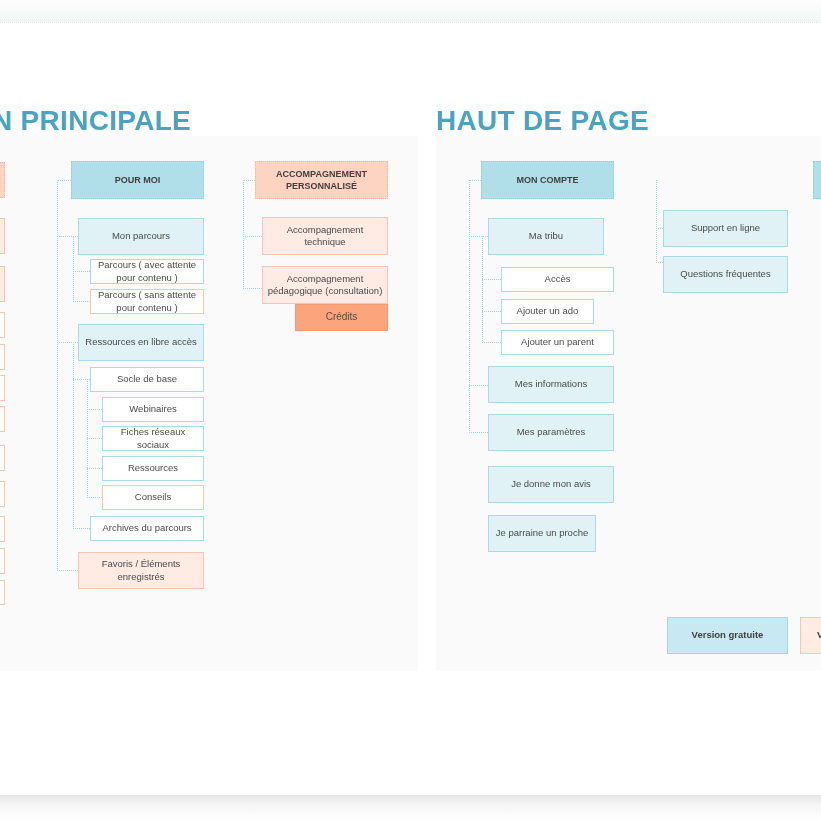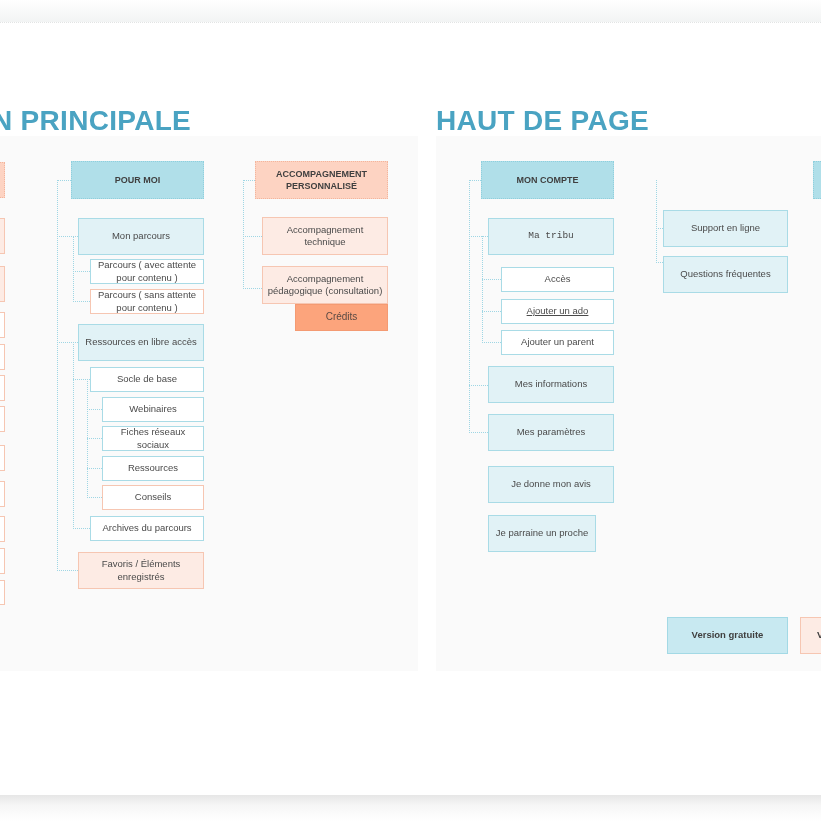--- a/index.html
+++ b/index.html
@@ -92,23 +92,23 @@
   <div class="h" style="left:33px;top:44px;width:12px;"></div>
   <div class="h" style="left:33px;top:100px;width:19px;"></div>
   <div class="h" style="left:33px;top:249px;width:19px;"></div>
   <div class="h" style="left:33px;top:296px;width:19px;"></div>
   <div class="v" style="left:46px;top:100px;height:107px;"></div>
   <div class="h" style="left:46px;top:143px;width:19px;"></div>
   <div class="h" style="left:46px;top:175px;width:19px;"></div>
   <div class="h" style="left:46px;top:206px;width:19px;"></div>
 
   <div class="box b-head hdr" style="left:45px;top:25px;width:133px;height:38px;">MON COMPTE</div>
-  <div class="box b-lvl1" style="left:52px;top:82px;width:126px;height:37px;font-family:Liberation Mono, monospace;">Ma tribu</div>
+  <div class="box b-lvl1" style="left:52px;top:82px;width:116px;height:37px;">Ma tribu</div>
   <div class="box b-white" style="left:65px;top:131px;width:113px;height:25px;">Accès</div>
-  <div class="box b-white" style="left:65px;top:163px;width:113px;height:25px;text-decoration:underline;">Ajouter un ado</div>
+  <div class="box b-white" style="left:65px;top:163px;width:93px;height:25px;">Ajouter un ado</div>
   <div class="box b-white" style="left:65px;top:194px;width:113px;height:25px;">Ajouter un parent</div>
   <div class="box b-lvl1" style="left:52px;top:230px;width:126px;height:37px;">Mes informations</div>
   <div class="box b-lvl1" style="left:52px;top:278px;width:126px;height:37px;">Mes paramètres</div>
   <div class="box b-lvl1" style="left:52px;top:330px;width:126px;height:37px;">Je donne mon avis</div>
   <div class="box b-lvl1" style="left:52px;top:379px;width:108px;height:37px;">Je parraine un proche</div>
 
   <div class="v" style="left:220px;top:44px;height:83px;"></div>
   <div class="h" style="left:220px;top:44px;width:0px;"></div>
   <div class="h" style="left:220px;top:92px;width:7px;"></div>
   <div class="h" style="left:220px;top:126px;width:7px;"></div>

